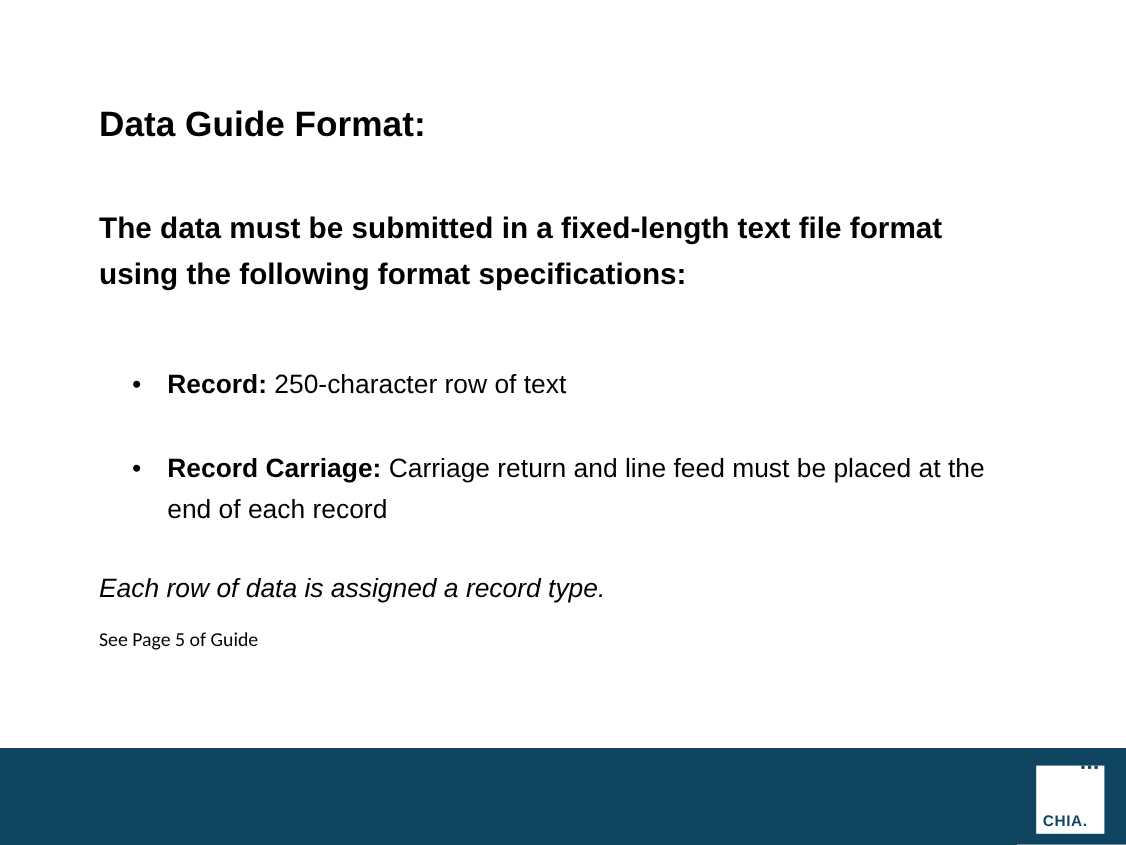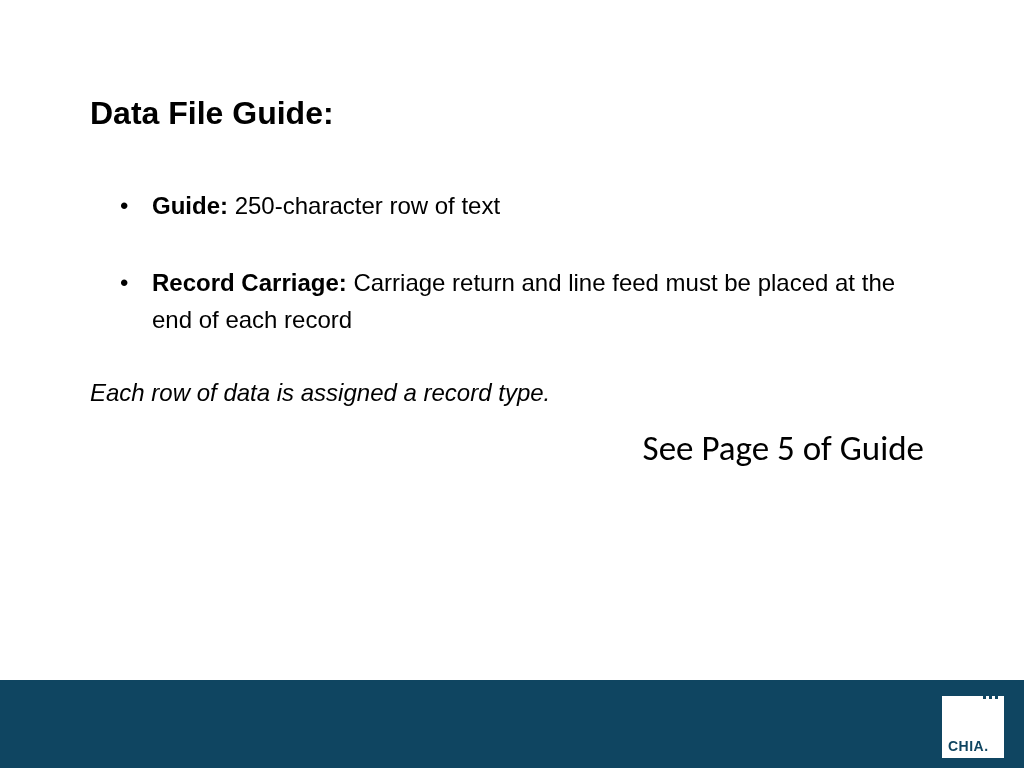--- a/index.html
+++ b/index.html
@@ -57,23 +57,23 @@
       font-weight: normal;
     }
     .note {
       font-size: 24px;
       font-style: italic;
       color: #000;
       margin-top: 32px;
       margin-bottom: 20px;
     }
     .page-ref {
-      font-size: 35px;
+      font-size: 18px;
       color: #000;
-      text-align: right;
+      text-align: left;
       padding-right: 10px;
       font-family: Calibri, Arial, sans-serif;
     }
     .footer {
       position: absolute;
       bottom: 0;
       left: 0;
       width: 100%;
       height: 88px;
       background: #0f4561;
@@ -105,24 +105,25 @@
       font-weight: bold;
       color: #0f4561;
       letter-spacing: 0.5px;
       align-self: flex-start;
     }
   </style>
 </head>
 <body>
 
 <div class="content">
-  <h1 class="title">Data File Guide:</h1>
+  <h1 class="title">Data Guide Format:</h1>
+  <p class="subtitle">The data must be submitted in a fixed-length text file format using the following format specifications:</p>
   <ul class="bullet-list">
     <li class="bullet-item">
-      <span class="bullet-label">Guide:  </span><span class="bullet-text">250-character row of text</span>
+      <span class="bullet-label">Record:  </span><span class="bullet-text">250-character row of text</span>
     </li>
     <li class="bullet-item">
       <span class="bullet-label">Record Carriage: </span><span class="bullet-text">Carriage return and line feed must be placed at the end of each record</span>
     </li>
   </ul>
   <p class="note">Each row of data is assigned a record type.</p>
   <p class="page-ref">See Page 5 of Guide</p>
 </div>
 
 <div class="footer">

